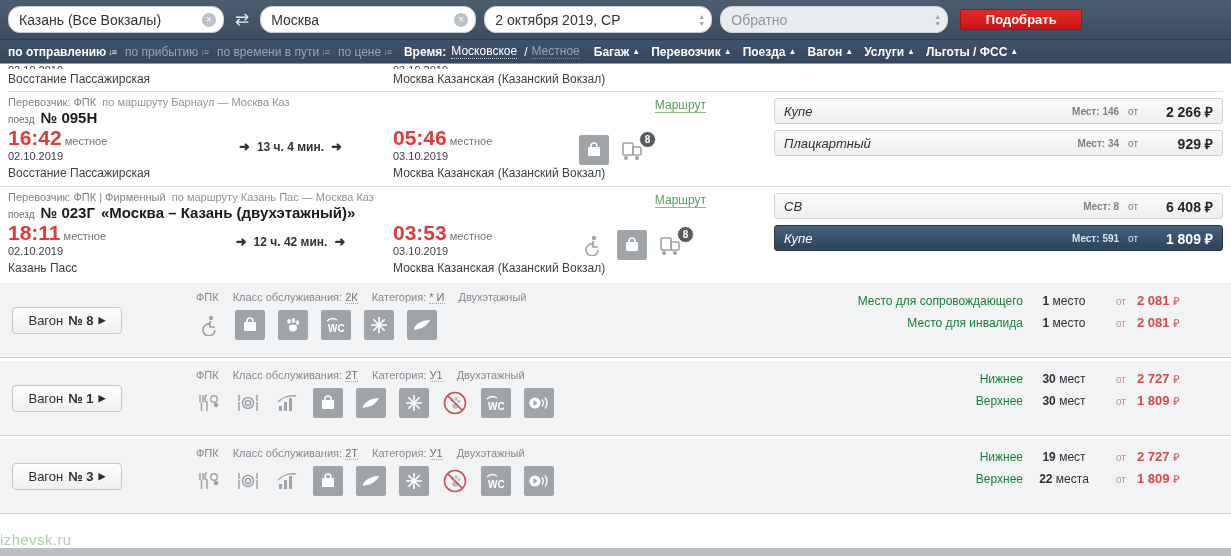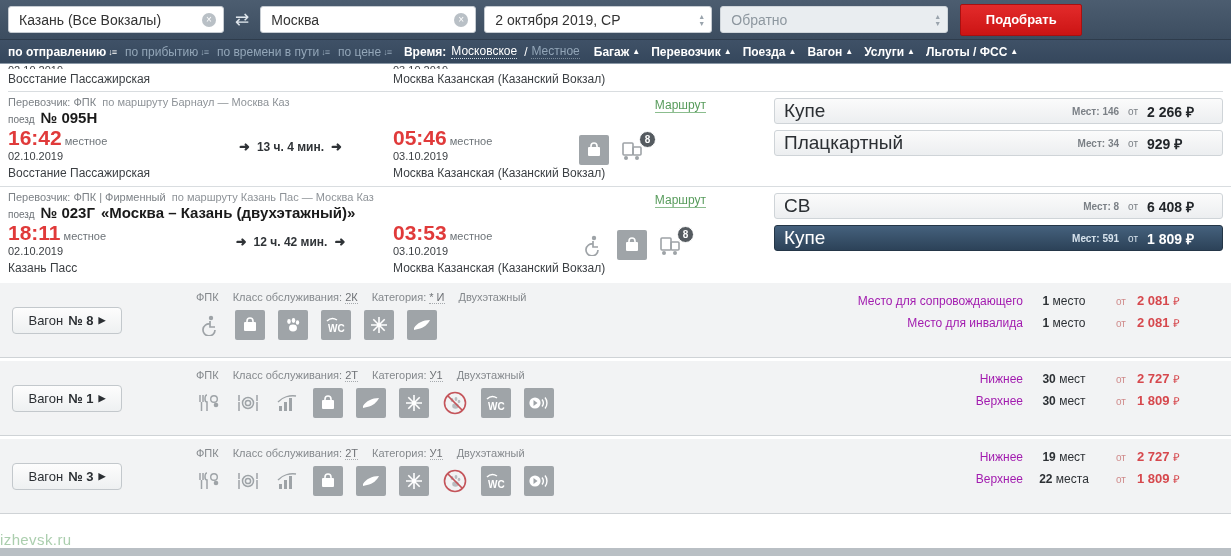--- a/index.html
+++ b/index.html
@@ -16,39 +16,39 @@
 
   
   .searchbar {
     height:40px; flex:0 0 40px;
     background:linear-gradient(#4c5d70,#3c4d60);
     display:flex; align-items:center; padding:0 8px; gap:8px;
     border-bottom:1px solid #2e3c4c;
   }
   .field {
     position:relative; height:27px;
-    background:#fff; border:1px solid #c6ccd2; border-radius:3px;
+    background:#fff; border:1px solid #c6ccd2; border-radius:12px;
     display:flex; align-items:center; padding:0 26px 0 10px;
     font-size:14px; color:#333; white-space:nowrap; overflow:hidden;
   }
   .field.from { width:216px; }
   .field.to   { width:216px; }
   .field.date { width:228px; padding-right:24px; }
   .field.ret  { width:228px; background:#e9edf0; border-color:#cfd5da; color:#8d979f; }
   .clear-x {
     position:absolute; right:7px; top:50%; transform:translateY(-50%);
     width:14px; height:14px; border-radius:50%;
     background:#b9c0c6; color:#fff; font-size:10px; line-height:14px;
     text-align:center; font-family:"Liberation Sans", sans-serif;
   }
   .swap { color:#dfe6ec; font-size:17px; padding:0 3px; line-height:1; }
   .spin { position:absolute; right:6px; top:50%; transform:translateY(-50%);
           display:flex; flex-direction:column; gap:1px; color:#9aa4ad; font-size:7px; line-height:6px;}
   .btn-search {
-    height:32px; min-width:122px; padding:0 14px;
+    height:21px; min-width:122px; padding:0 14px;
     background:linear-gradient(#e32b2b,#cc1414);
     color:#fff; font-weight:bold; font-size:13px;
     display:flex; align-items:center; justify-content:center;
     border:1px solid #a81010; border-radius:2px; margin-left:4px;
   }
 
   
   .filterbar {
     height:24px; flex:0 0 24px;
     background:linear-gradient(#3f5167,#35475c);
@@ -95,24 +95,24 @@
     position:absolute; right:62px; top:6px;
     color:#579b5b; font-size:12px; border-bottom:1px solid #8bbd8e;
   }
 
   
   .pbox {
     height:26px; margin-bottom:6px; border:1px solid #cfd4d8; border-radius:3px;
     background:linear-gradient(#fbfbfb,#eceef0);
     display:flex; align-items:center; padding:0 9px; white-space:nowrap;
   }
-  .pbox .pname { flex:1; font-size:19px; color:#2b2f33; }
+  .pbox .pname { flex:1; font-size:13px; color:#2b2f33;font-style:italic; }
   .pbox .pseats { font-size:10px; font-weight:bold; color:#7b8086; margin-right:9px; }
   .pbox .pot { font-size:10px; color:#7b8086; margin-right:9px; }
-  .pbox .pprice { font-size:14px; font-weight:bold; color:#22262a; min-width:66px; text-align:left; }
+  .pbox .pprice { font-size:14px; font-weight:bold; color:#22262a; min-width:66px; text-align:right; }
   .pbox.sel {
     background:linear-gradient(#45617d,#2c4258); border-color:#243647;
   }
   .pbox.sel .pname, .pbox.sel .pprice { color:#fff; }
   .pbox.sel .pseats, .pbox.sel .pot { color:#d6e2ec; }
 
   
   .wagon-row {
     display:flex; background:#f2f3f4;
     border-top:1px solid #cfd3d6; border-bottom:1px solid #cfd3d6;
@@ -131,21 +131,21 @@
   }
   .wg-btn .wlab { font-weight:normal; }
   .wg-btn .wtri { font-size:9px; }
   .wg-mid { flex:1; padding-top:8px; }
   .wg-meta { font-size:11px; color:#85898d; display:flex; gap:14px; align-items:baseline; }
   .wg-meta .ul { border-bottom:1px dotted #a5a9ad; color:#6f7276; }
   .wg-ico { display:flex; gap:13px; margin-top:7px; align-items:center; }
   .wg-right { width:430px; padding:10px 14px 0 0; }
   .seat-line { display:flex; align-items:baseline; justify-content:flex-end;
                gap:0; margin-bottom:7px; white-space:nowrap; }
-  .sl-type { font-size:12px; color:#a21caf; text-align:right; width:215px; }
+  .sl-type { font-size:12px; color:#15803d; text-align:right; width:215px; }
   .sl-cnt { font-size:12px; color:#2d3135; width:82px; text-align:center; }
   .sl-cnt b { font-weight:bold; }
   .sl-ot { font-size:10px; color:#d08b8b; width:32px; text-align:center; }
   .sl-price { font-size:13px; font-weight:bold; color:#d6484d; width:80px; text-align:left; }
   .sl-price .rub { font-weight:normal; font-size:11px; }
 
   
   .ic {
     width:26px; height:26px; display:flex; align-items:center; justify-content:center;
     background:#9fa4a8; color:#fff; border-radius:2px; font-size:12px; font-weight:bold;

